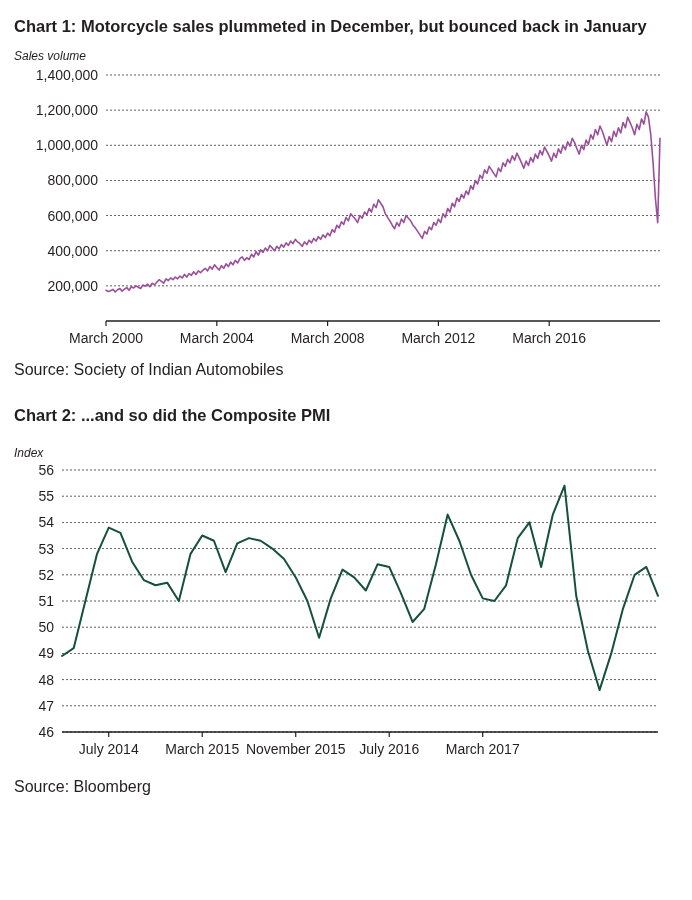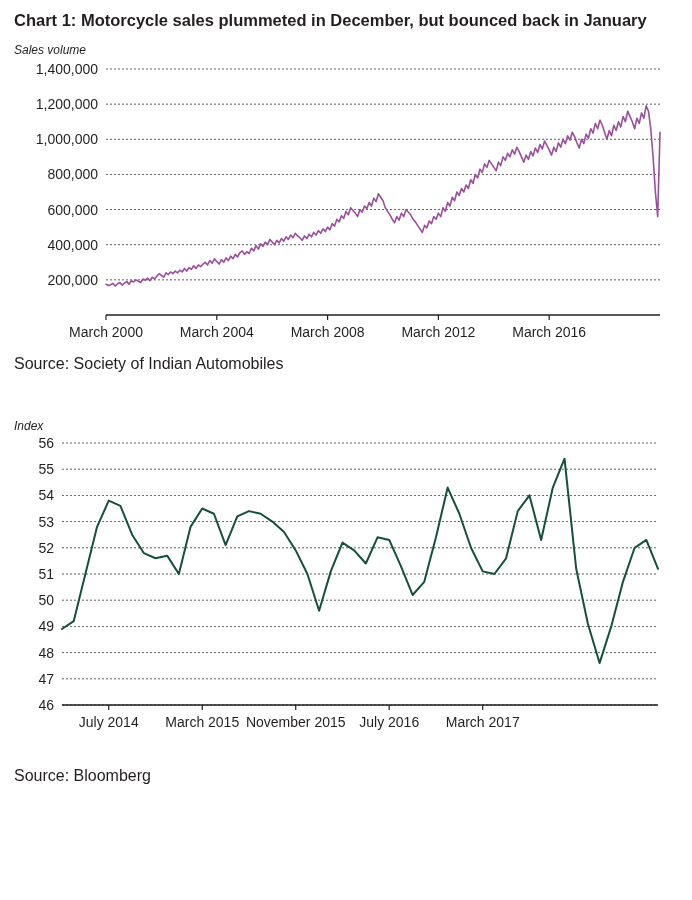--- a/index.html
+++ b/index.html
@@ -60,21 +60,21 @@
     font-family: "Liberation Sans", sans-serif;
     font-size: 14px;
     fill: #231f20;
   }
 </style>
 </head>
 <body>
 
 <div class="page">
 
-  <div class="chart-block" style="padding-top:10px;">
+  <div class="chart-block" style="padding-top:4px;margin-top:12px;">
     <div class="chart-title">Chart 1: Motorcycle sales plummeted in December, but bounced back in January</div>
     <div class="axis-unit" style="margin-top:12px;">Sales volume</div>
     <div class="plot-wrap">
       <svg class="plot-svg" id="svg1" width="692" height="290" viewBox="0 0 692 290" xmlns="http://www.w3.org/2000/svg">
         <g id="g1-grid">
             <line x1="106" x2="660" y1="222.85714285714286" y2="222.85714285714286" stroke="#000000" stroke-width="0.8" stroke-dasharray="2,2" opacity="0.8"></line>
             <line x1="106" x2="660" y1="187.71428571428572" y2="187.71428571428572" stroke="#000000" stroke-width="0.8" stroke-dasharray="2,2" opacity="0.8"></line>
             <line x1="106" x2="660" y1="152.57142857142858" y2="152.57142857142858" stroke="#000000" stroke-width="0.8" stroke-dasharray="2,2" opacity="0.8"></line>
             <line x1="106" x2="660" y1="117.42857142857144" y2="117.42857142857144" stroke="#000000" stroke-width="0.8" stroke-dasharray="2,2" opacity="0.8"></line>
             <line x1="106" x2="660" y1="82.28571428571428" y2="82.28571428571428" stroke="#000000" stroke-width="0.8" stroke-dasharray="2,2" opacity="0.8"></line>
@@ -107,20 +107,21 @@
             <line x1="327.6" x2="327.6" y1="258" y2="263" stroke="#231f20" stroke-width="1.2"></line>
             <line x1="438.4" x2="438.4" y1="258" y2="263" stroke="#231f20" stroke-width="1.2"></line>
             <line x1="549.2" x2="549.2" y1="258" y2="263" stroke="#231f20" stroke-width="1.2"></line>
           </g>
       </svg>
     </div>
     <div class="source" style="margin-top:8px;">Source: Society of Indian Automobiles</div>
   </div>
 
   <div class="chart-block" style="padding-top:26px;">
+    <div class="chart-title">Chart 2: ...and so did the Composite PMI</div>
     <div class="axis-unit" style="margin-top:20px;">Index</div>
     <div class="plot-wrap">
       <svg class="plot-svg" id="svg2" width="692" height="310" viewBox="0 0 692 310" xmlns="http://www.w3.org/2000/svg">
         <g id="g2-grid">
             <line x1="62" x2="658" y1="272" y2="272" stroke="#000000" stroke-width="0.8" stroke-dasharray="2,2" opacity="0.8"></line>
             <line x1="62" x2="658" y1="245.8" y2="245.8" stroke="#000000" stroke-width="0.8" stroke-dasharray="2,2" opacity="0.8"></line>
             <line x1="62" x2="658" y1="219.6" y2="219.6" stroke="#000000" stroke-width="0.8" stroke-dasharray="2,2" opacity="0.8"></line>
             <line x1="62" x2="658" y1="193.4" y2="193.4" stroke="#000000" stroke-width="0.8" stroke-dasharray="2,2" opacity="0.8"></line>
             <line x1="62" x2="658" y1="167.2" y2="167.2" stroke="#000000" stroke-width="0.8" stroke-dasharray="2,2" opacity="0.8"></line>
             <line x1="62" x2="658" y1="141" y2="141" stroke="#000000" stroke-width="0.8" stroke-dasharray="2,2" opacity="0.8"></line>
@@ -156,16 +157,16 @@
         <g id="g2-axis">
             <line x1="62" x2="658" y1="272" y2="272" stroke="#231f20" stroke-width="1.4"></line>
             <line x1="108.74509803921569" x2="108.74509803921569" y1="272" y2="277" stroke="#231f20" stroke-width="1.2"></line>
             <line x1="202.23529411764704" x2="202.23529411764704" y1="272" y2="277" stroke="#231f20" stroke-width="1.2"></line>
             <line x1="295.72549019607845" x2="295.72549019607845" y1="272" y2="277" stroke="#231f20" stroke-width="1.2"></line>
             <line x1="389.21568627450984" x2="389.21568627450984" y1="272" y2="277" stroke="#231f20" stroke-width="1.2"></line>
             <line x1="482.7058823529412" x2="482.7058823529412" y1="272" y2="277" stroke="#231f20" stroke-width="1.2"></line>
           </g>
       </svg>
     </div>
-    <div class="source" style="margin-top:24px;">Source: Bloomberg</div>
+    <div class="source" style="margin-top:8px;">Source: Bloomberg</div>
   </div>
 
 </div>
 
 </body></html>

